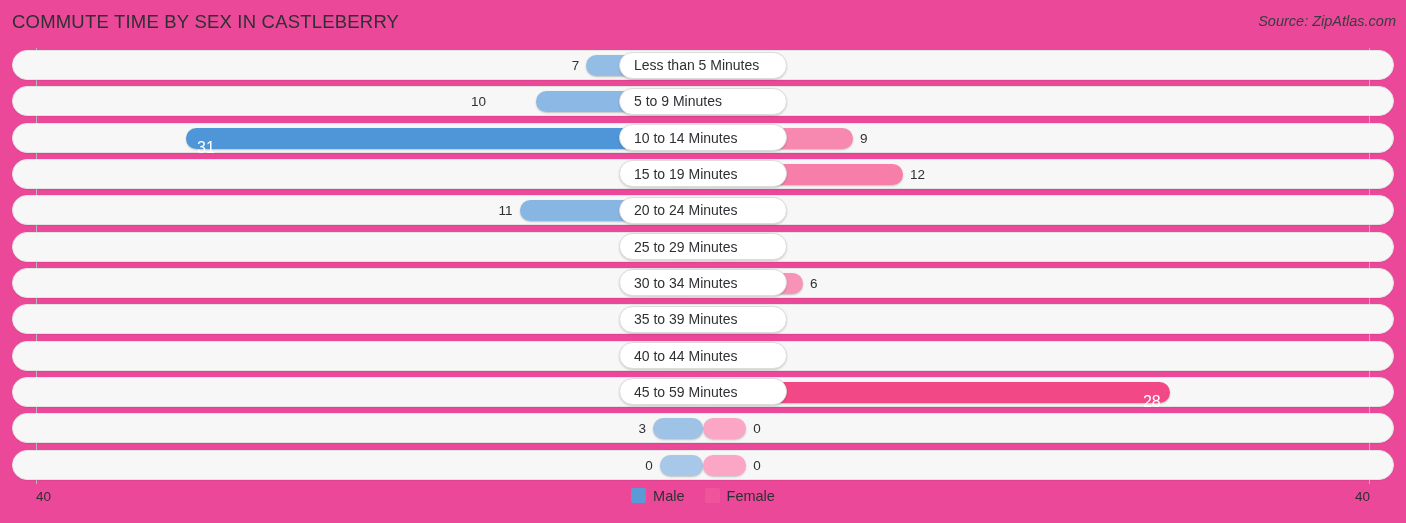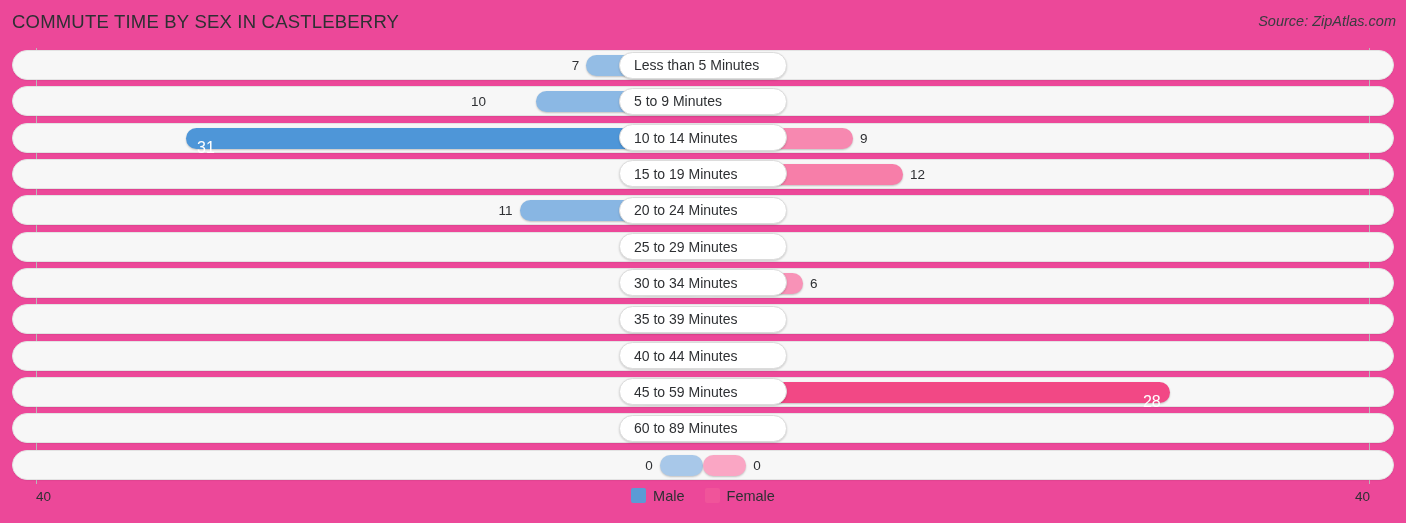--- a/index.html
+++ b/index.html
@@ -298,23 +298,20 @@
           <div class="cat-pill" style="left: 619px; width: 168px;">
             <span>45 to 59 Minutes</span>
           </div>
         </div>
         <div class="row">
           <div class="track"></div>
           <div class="bar male" style="left: 652.975px; width: 50.025px; background: rgb(159, 195, 231);"></div>
           <div class="bar female" style="left: 703px; width: 43.355px; background: rgb(250, 166, 196);"></div>
           <div class="val male" style="right: 760.025px;">3</div>
           <div class="val female" style="left: 753.355px;">0</div>
-          <div class="cat-pill" style="left: 619px; width: 168px;">
-            <span>60 to 89 Minutes</span>
-          </div>
         </div>
         <div class="row">
           <div class="track"></div>
           <div class="bar male" style="left: 659.645px; width: 43.355px; background: rgb(168, 200, 233);"></div>
           <div class="bar female" style="left: 703px; width: 43.355px; background: rgb(250, 166, 196);"></div>
           <div class="val male" style="right: 753.355px;">0</div>
           <div class="val female" style="left: 753.355px;">0</div>
         </div>
       </div>
   </div>

